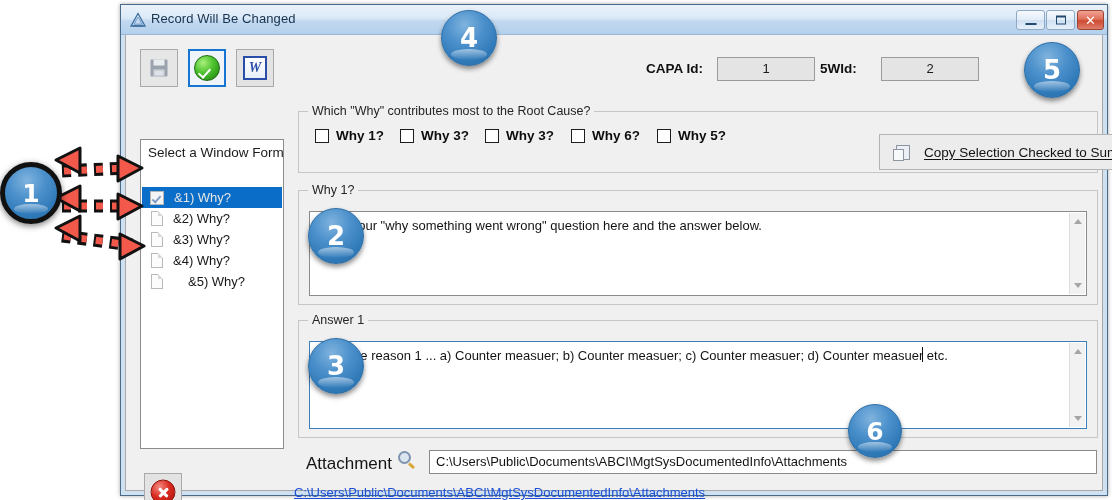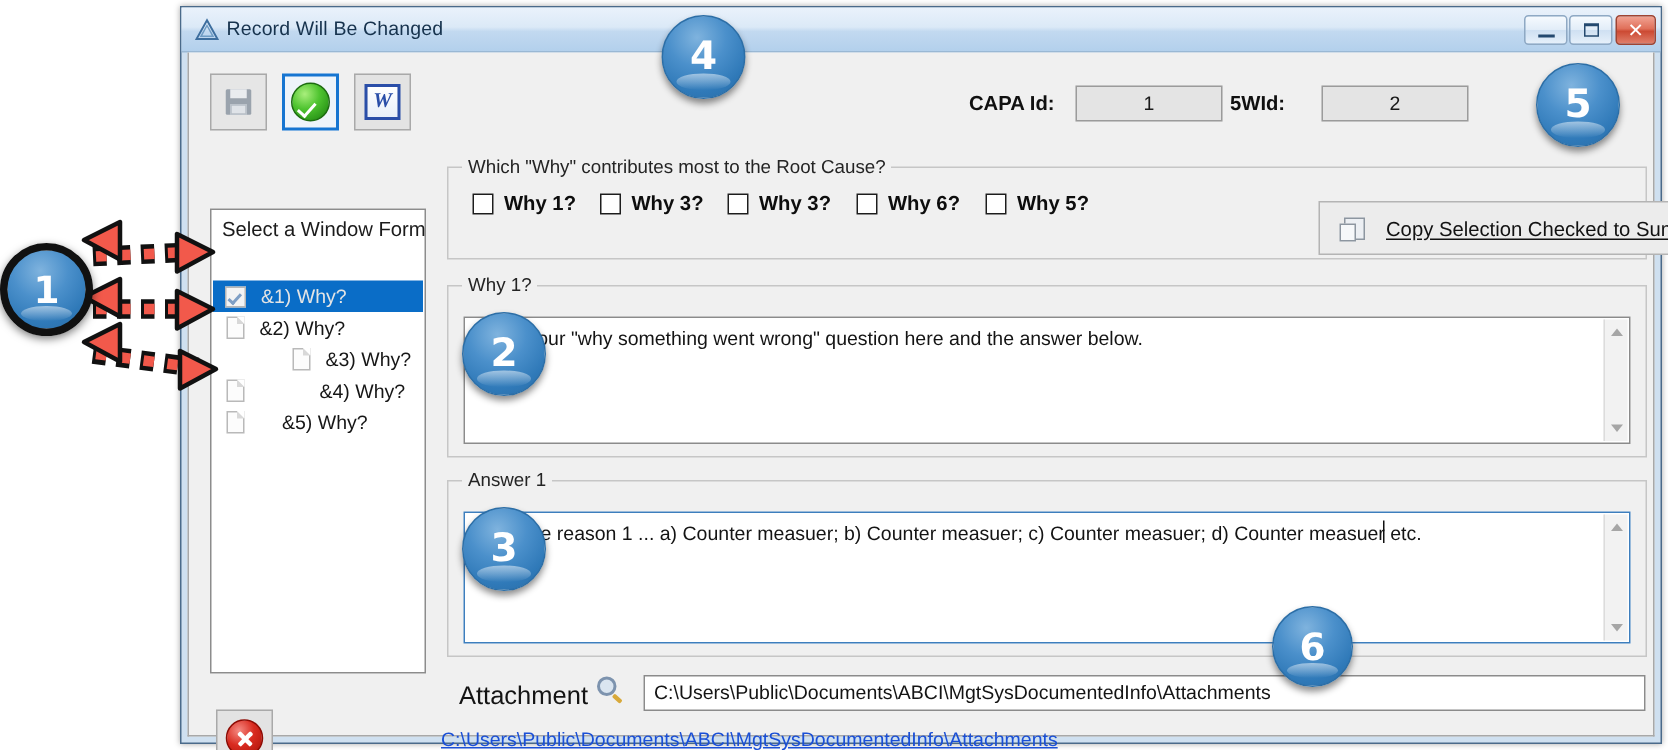--- a/index.html
+++ b/index.html
@@ -352,25 +352,25 @@
       <div id="listheader">Select a Window Form</div>
 
       <div class="listitem sel" style="top:47px;">
         <div class="li-chk"></div>
         <div class="li-label">&amp;1) Why?</div>
       </div>
       <div class="listitem" style="top:68px;">
         <div class="li-doc"></div>
         <div class="li-label">&amp;2) Why?</div>
       </div>
-      <div class="listitem" style="top:89px;padding-left:44px;">
+      <div class="listitem" style="top:89px;">
         <div class="li-doc"></div>
         <div class="li-label">&amp;3) Why?</div>
       </div>
-      <div class="listitem" style="top:110px;gap:40px;">
+      <div class="listitem" style="top:110px;">
         <div class="li-doc"></div>
         <div class="li-label">&amp;4) Why?</div>
       </div>
       <div class="listitem" style="top:131px;gap:15px;">
         <div class="li-doc"></div>
         <div class="li-label">&amp;5) Why?</div>
       </div>
     </div>
 
     <div id="delbtn">

